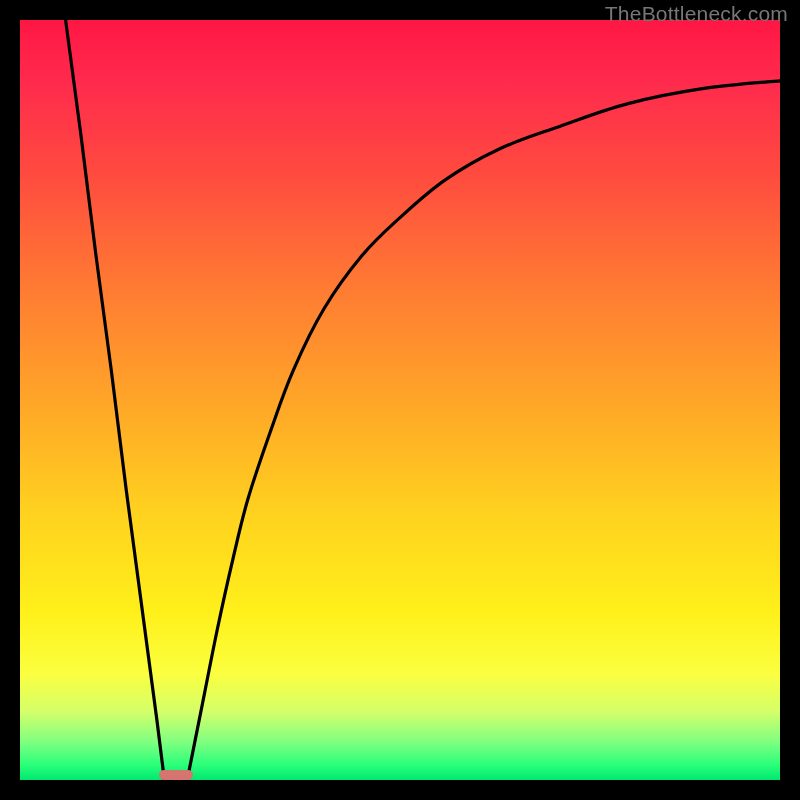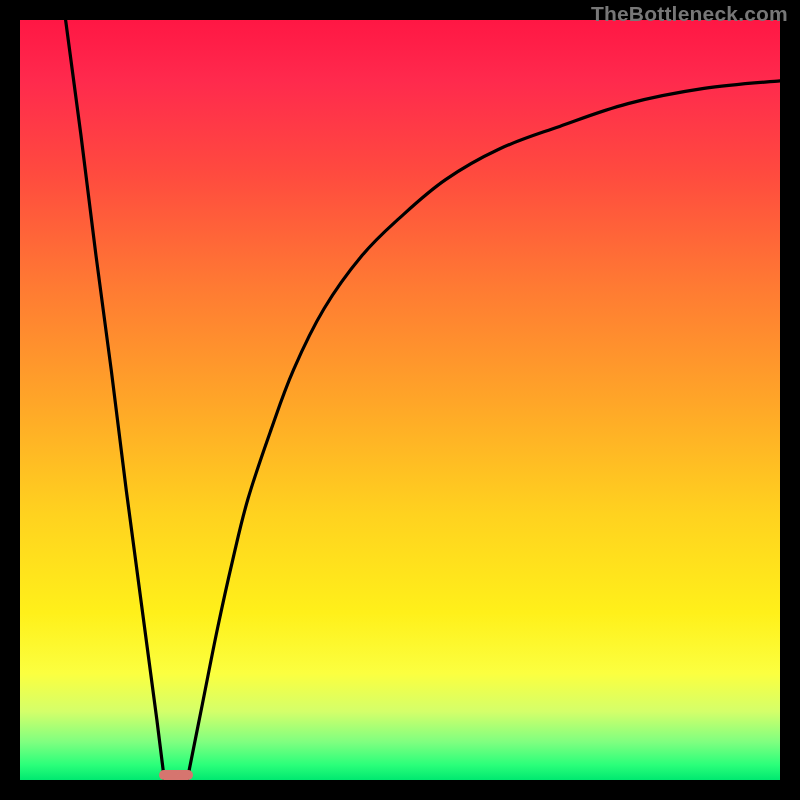--- a/index.html
+++ b/index.html
@@ -42,21 +42,21 @@
       #00e870 100%
     );
   }
   .watermark {
     position: absolute;
     top: 2px;
     right: 12px;
     color: #777;
     font-size: 21px;
     letter-spacing: 0.2px;
-    font-weight: 700;
+    font-weight: 400;
     user-select: none;
   }
   svg.curves {
     position: absolute;
     left: 20px;
     top: 20px;
     width: 760px;
     height: 760px;
     overflow: visible;
   }

